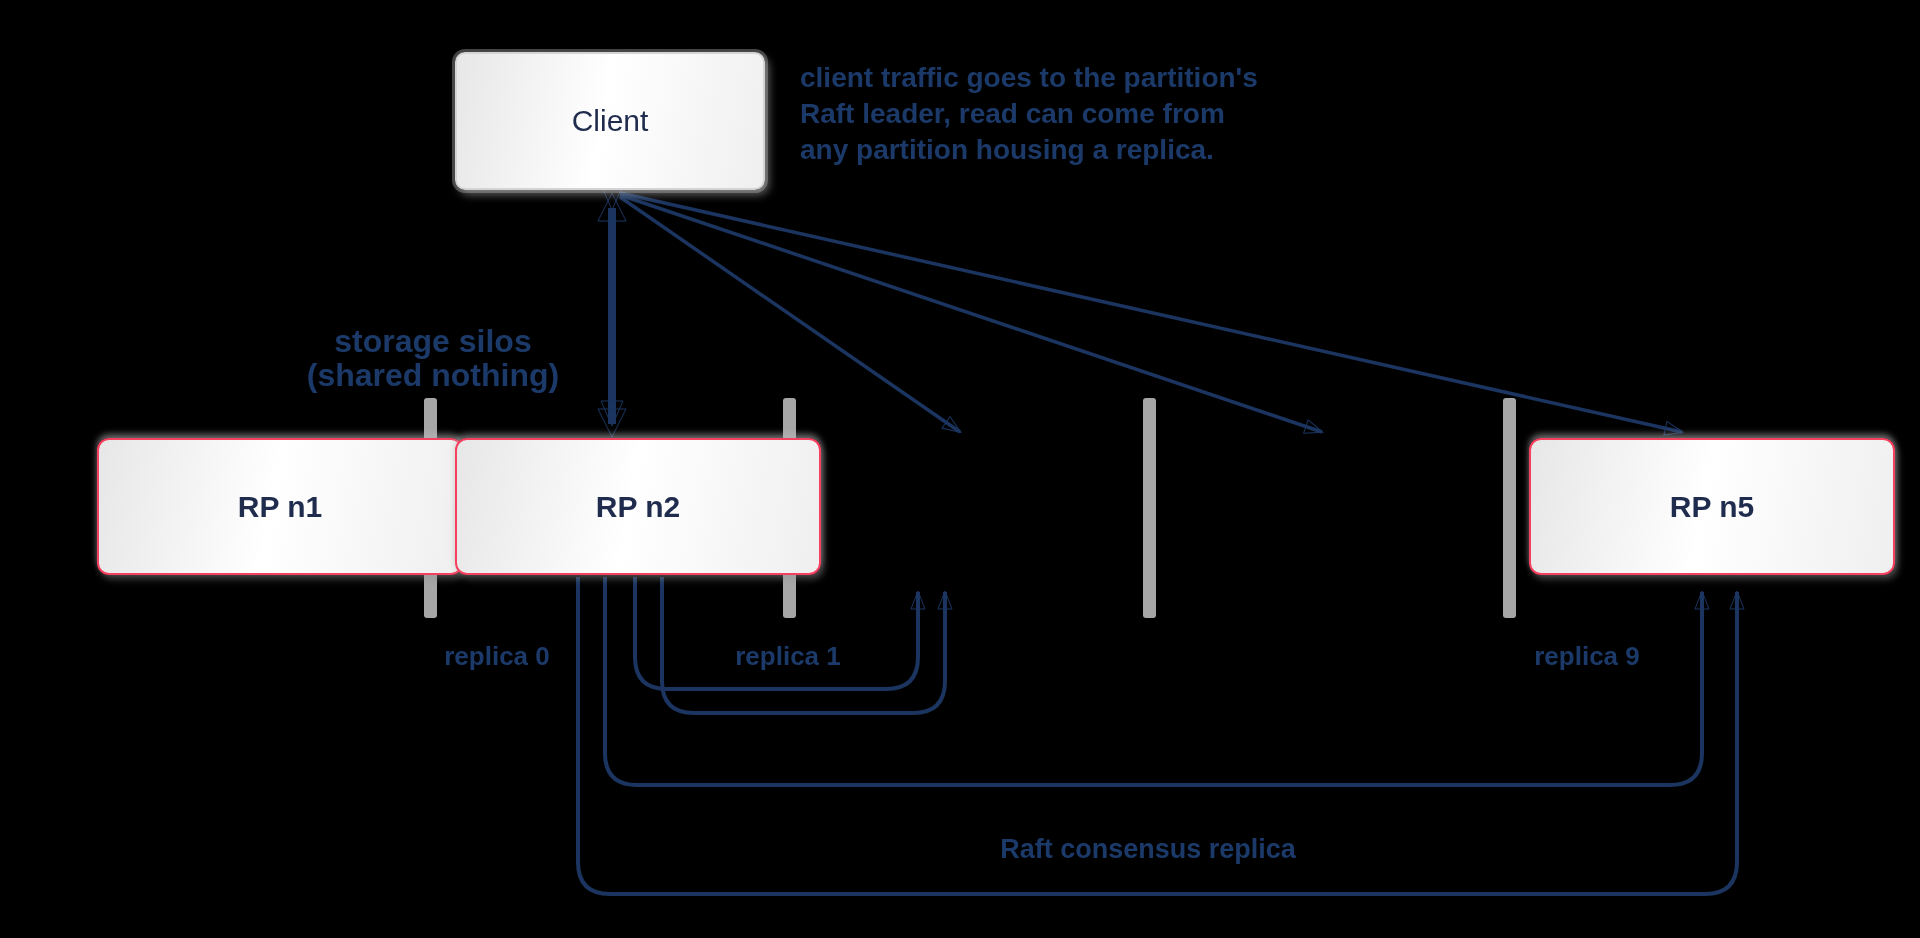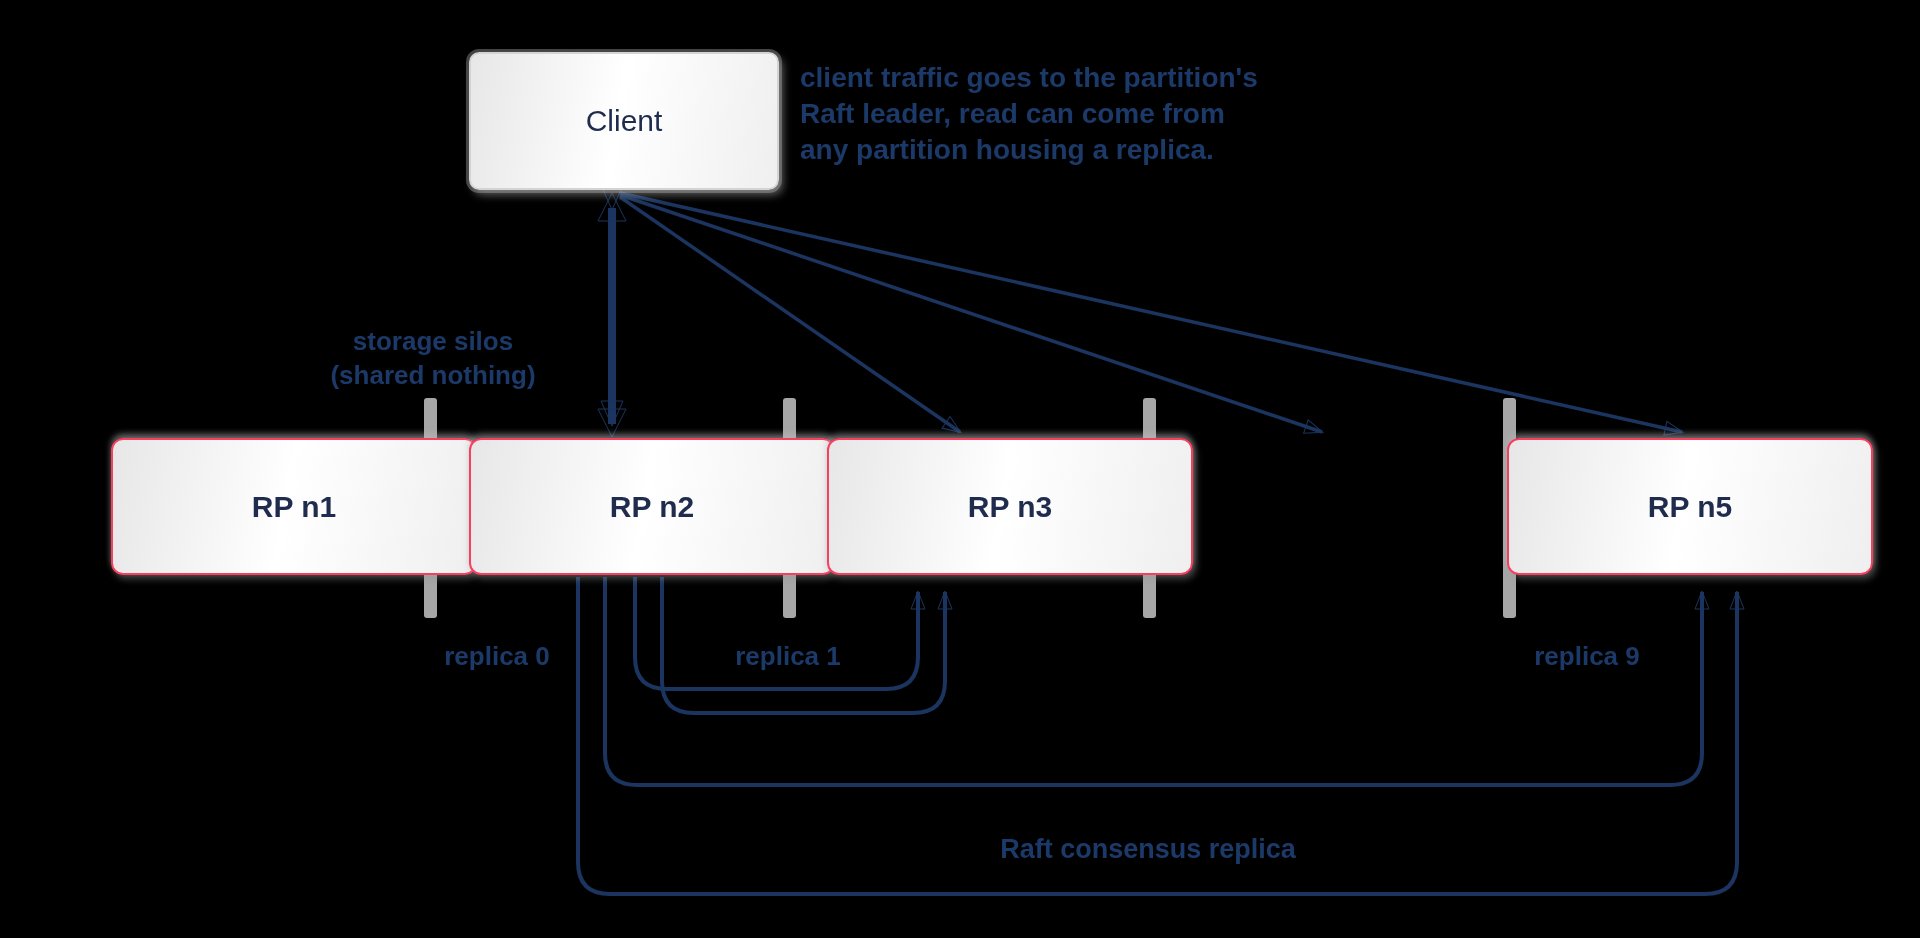--- a/index.html
+++ b/index.html
@@ -10,41 +10,40 @@
   .connectors{position:absolute;left:0;top:0;width:1920px;height:938px;pointer-events:none;}
   .connectors path, .connectors line{fill:none;stroke:var(--line_navy,#1b3560);}
   .thin{stroke-width:3.5px;}
   .loop{stroke-width:4px;}
   .thick{stroke-width:8px;}
   .ah{fill:var(--line_navy,#1b3560);}
   .box{
     position:absolute;display:flex;align-items:center;justify-content:center;
     background:linear-gradient(100deg,#e7e7e7 0%,#ffffff 48%,#efefef 100%);
     box-sizing:border-box;
-    margin-left:14px;
   }
   .client-box{
     left:455px;top:52px;width:310px;height:138px;border-radius:10px;
     border:2px solid var(--client_border,#d4d4d4);
     box-shadow:0 0 0 3px rgba(190,190,190,.35), 4px 5px 9px rgba(170,170,170,.55);
     font-size:30px;font-weight:500;color:var(--label_navy,#1f2c4d);
   }
   .rp-box{
     top:438px;width:366px;height:137px;border-radius:12px;
     border:2.5px solid var(--pink,#f64060);
     box-shadow:0 -4px 6px rgba(185,185,185,.55), 3px 4px 7px rgba(150,150,150,.45);
     font-size:30px;font-weight:700;color:var(--label_navy,#1f2c4d);
   }
   .divider{
     position:absolute;top:398px;width:13px;height:220px;border-radius:3px;
     background:var(--divider_gray,#a6a6a6);
   }
   .navy-text{color:var(--text_navy,#1c3a69);font-weight:700;position:absolute;}
   .annotation{left:800px;top:60px;width:480px;font-size:28px;line-height:36px;text-align:left;}
-  .storage-label{left:283px;top:324px;width:300px;font-size:26px;line-height:34px;text-align:center;}
+  .storage-label{left:283px;top:324px;width:300px;font-size:32px;line-height:34px;text-align:center;}
   .replica-label{top:641px;width:180px;font-size:26px;text-align:center;}
   .raft-label{left:948px;top:834px;width:400px;font-size:27px;text-align:center;}
 </style>
 </head>
 <body>
 
 <div class="stage">
 
   <svg class="connectors" viewBox="0 0 1920 938" xmlns="http://www.w3.org/2000/svg">
     <defs>
@@ -90,24 +89,21 @@
   <div class="divider" style="left:783px"></div>
   <div class="divider" style="left:1143px"></div>
   <div class="divider" style="left:1503px"></div>
 
   <div class="box rp-box" style="left:97px">
     <span>RP n1</span>
   </div>
   <div class="box rp-box" style="left:455px">
     <span>RP n2</span>
   </div>
-  <div class="box rp-box" style="left:813px">
-    <span>RP n3</span>
-  </div>
-  <div class="box rp-box" style="left:1493px">
+  <div class="box rp-box" style="left:1529px">
     <span>RP n5</span>
   </div>
 
   <div class="navy-text replica-label" style="left:407px">replica 0</div>
   <div class="navy-text replica-label" style="left:698px">replica 1</div>
   <div class="navy-text replica-label" style="left:1497px">replica 9</div>
 
   <div class="navy-text raft-label">Raft consensus replica</div>
 
 </div>

